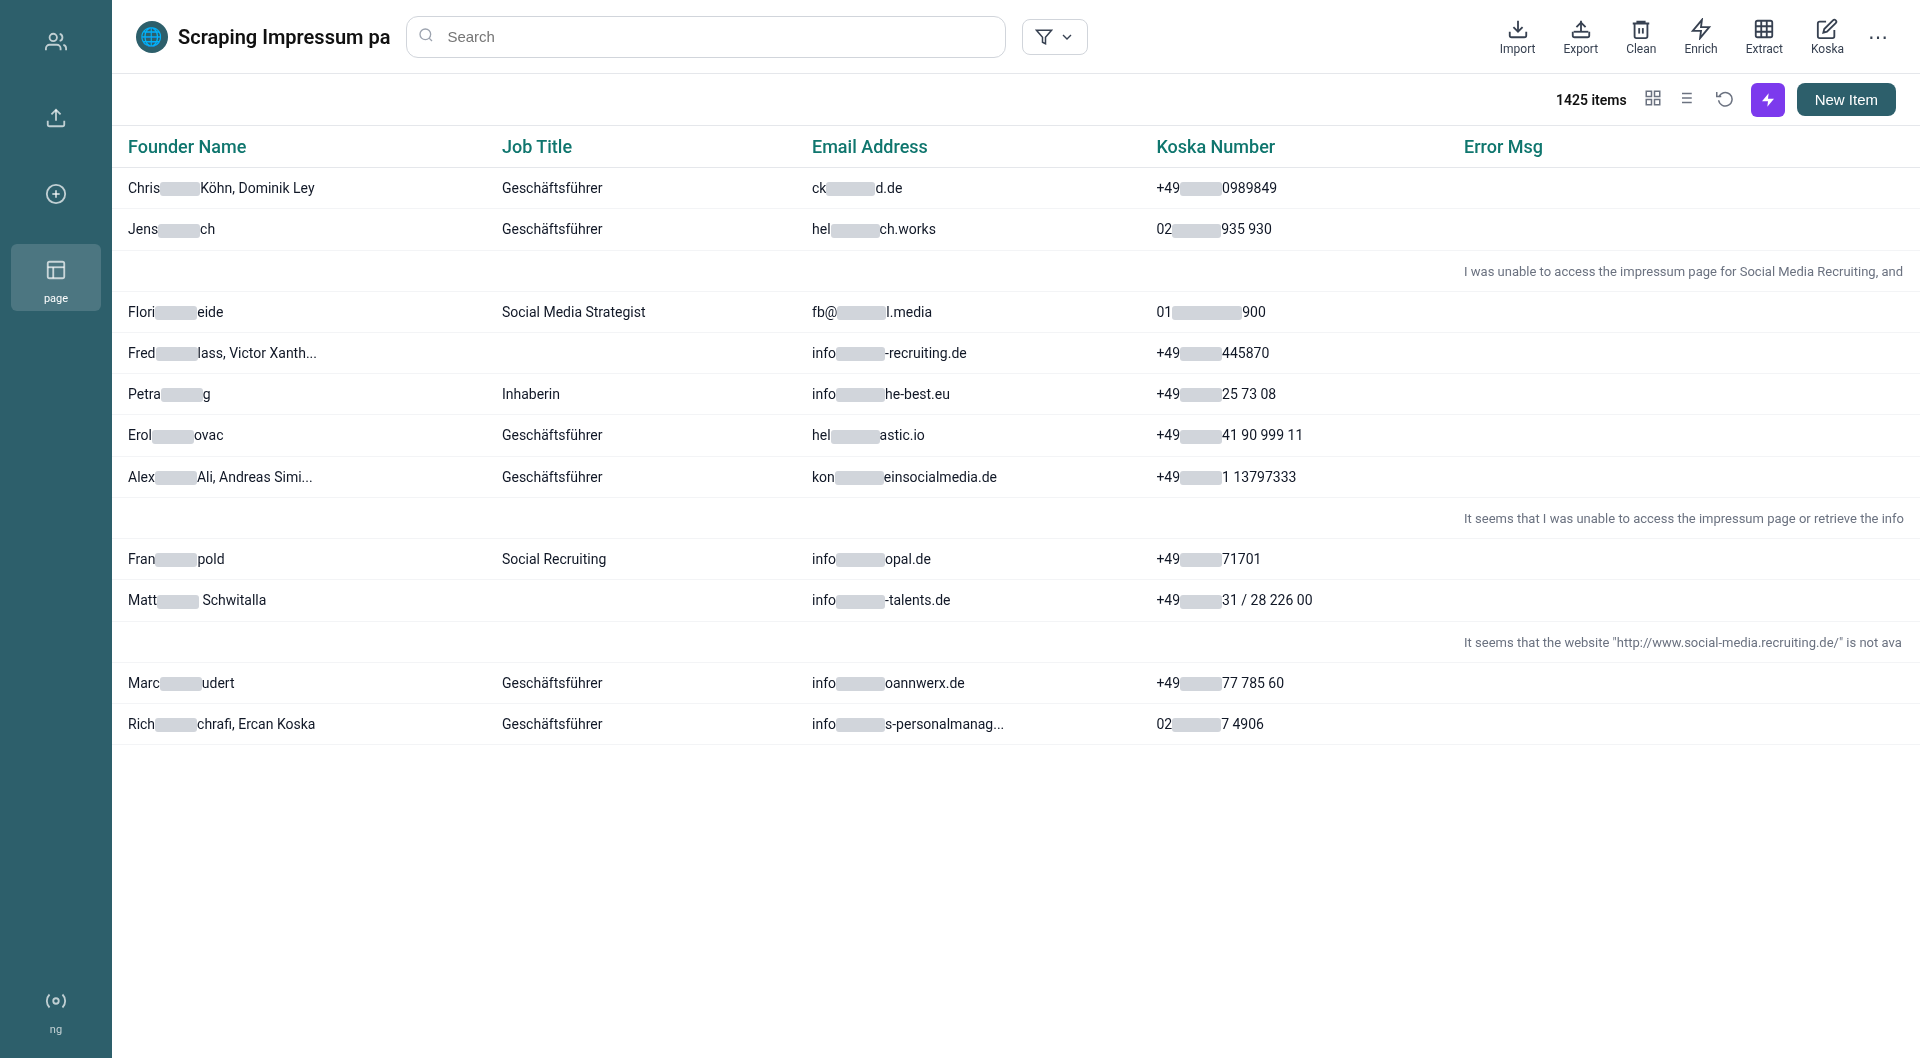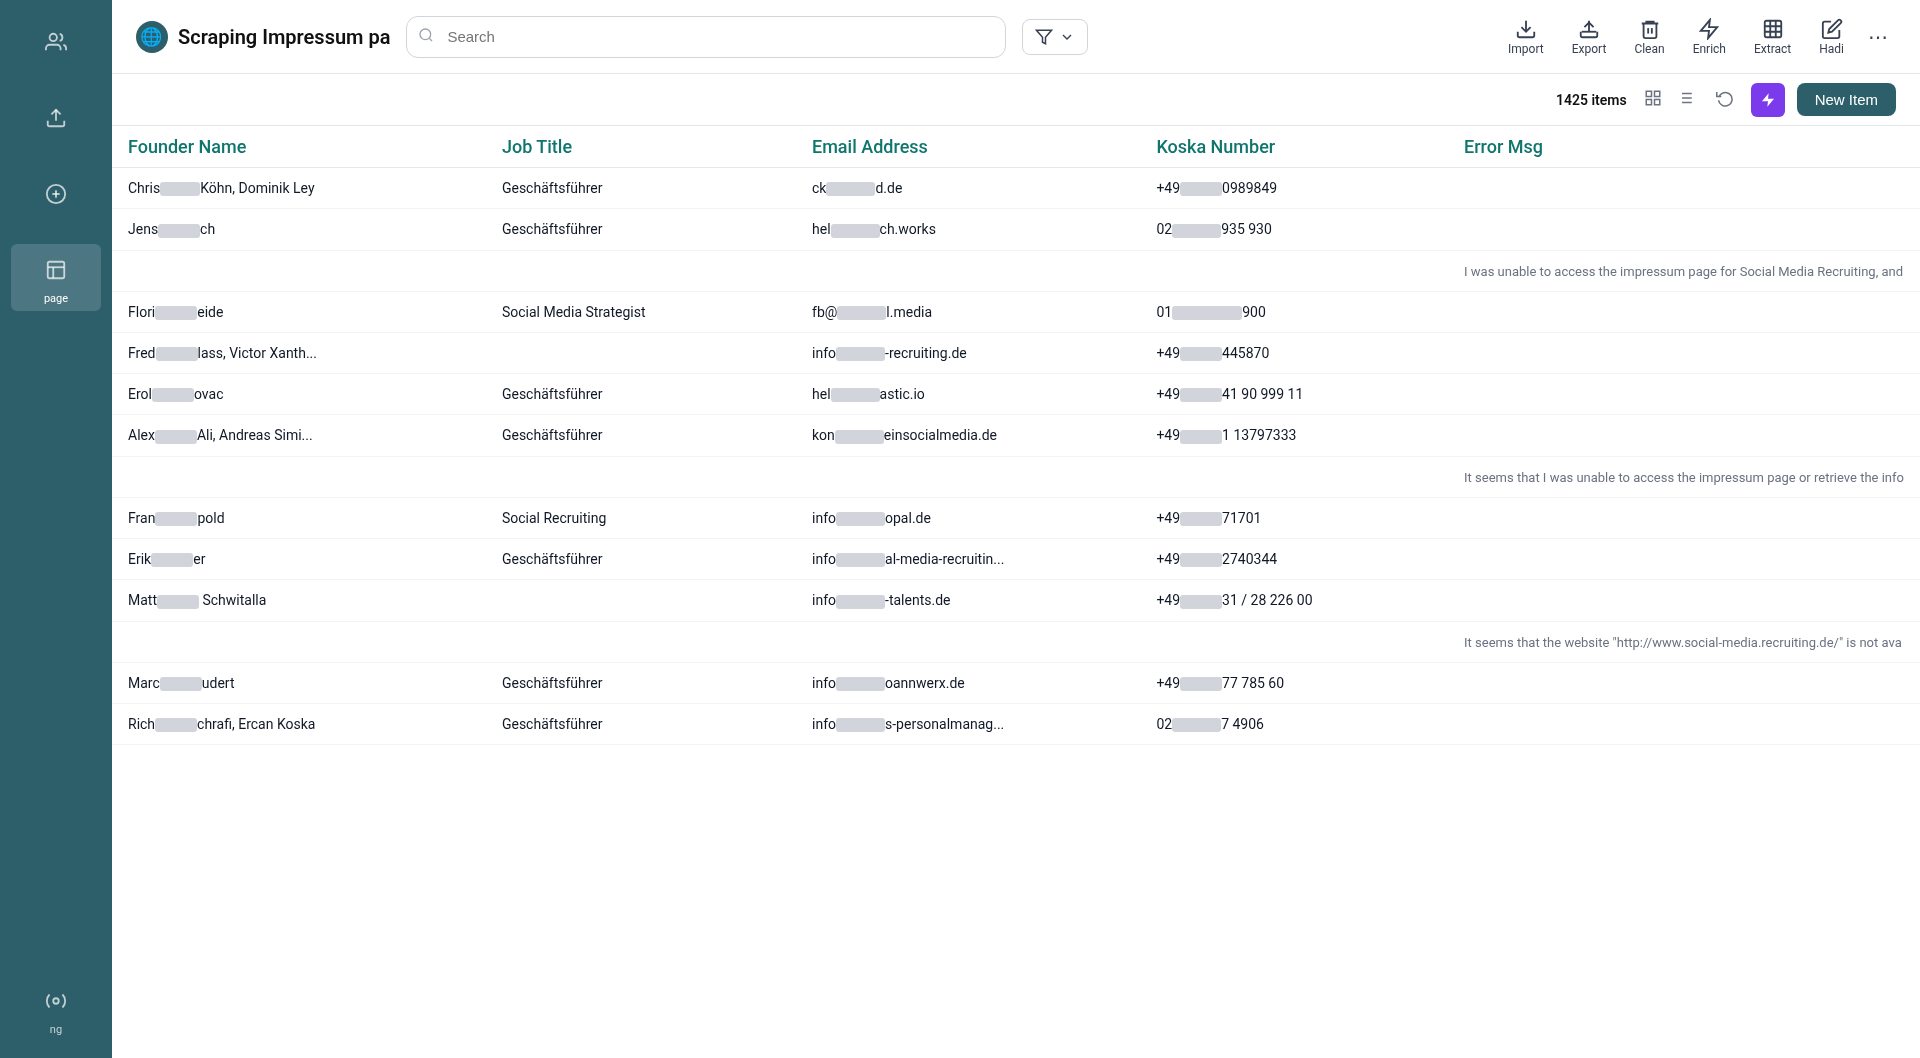--- a/index.html
+++ b/index.html
@@ -359,21 +359,21 @@
           <rect x="3" y="3" width="18" height="18" rx="2"></rect>
           <path d="M9 3v18M15 3v18M3 9h18M3 15h18"></path>
         </svg>
         <span class="toolbar-label">Extract</span>
       </div>
       <div class="toolbar-item">
         <svg width="22" height="22" viewBox="0 0 24 24" fill="none" stroke="currentColor" stroke-width="2">
           <path d="M11 4H4a2 2 0 0 0-2 2v14a2 2 0 0 0 2 2h14a2 2 0 0 0 2-2v-7"></path>
           <path d="M18.5 2.5a2.121 2.121 0 0 1 3 3L12 15l-4 1 1-4 9.5-9.5z"></path>
         </svg>
-        <span class="toolbar-label">Hadi</span>
+        <span class="toolbar-label">Koska</span>
       </div>
       <div class="toolbar-more">⋯</div>
     </div>
   </div>
 
   <div class="action-bar">
     <span class="items-count">1425 items</span>
     <div class="view-icons">
       <div class="view-icon-btn">
         <svg width="18" height="18" viewBox="0 0 24 24" fill="none" stroke="currentColor" stroke-width="2">
@@ -448,20 +448,27 @@
       <td class="col-error"></td>
     </tr>
           <tr>
       <td class="col-founder">Fred<span class="blurred-span" style="width:42px">&nbsp;</span>lass, Victor Xanth...</td>
       <td class="col-job"></td>
       <td class="col-email">info<span class="blurred-span" style="width:49px">&nbsp;</span>-recruiting.de</td>
       <td class="col-phone">+49<span class="blurred-span" style="width:42px">&nbsp;</span>445870</td>
       <td class="col-error"></td>
     </tr>
           <tr>
+      <td class="col-founder">Petra<span class="blurred-span" style="width:42px">&nbsp;</span>g</td>
+      <td class="col-job">Inhaberin</td>
+      <td class="col-email">info<span class="blurred-span" style="width:49px">&nbsp;</span>he-best.eu</td>
+      <td class="col-phone">+49<span class="blurred-span" style="width:42px">&nbsp;</span>25 73 08</td>
+      <td class="col-error"></td>
+    </tr>
+          <tr>
       <td class="col-founder">Erol<span class="blurred-span" style="width:42px">&nbsp;</span>ovac</td>
       <td class="col-job">Geschäftsführer</td>
       <td class="col-email">hel<span class="blurred-span" style="width:49px">&nbsp;</span>astic.io</td>
       <td class="col-phone">+49<span class="blurred-span" style="width:42px">&nbsp;</span>41 90 999 11</td>
       <td class="col-error"></td>
     </tr>
           <tr>
       <td class="col-founder">Alex<span class="blurred-span" style="width:42px">&nbsp;</span>Ali, Andreas Simi...</td>
       <td class="col-job">Geschäftsführer</td>
       <td class="col-email">kon<span class="blurred-span" style="width:49px">&nbsp;</span>einsocialmedia.de</td>
@@ -475,27 +482,20 @@
       </td>
     </tr>
           <tr>
       <td class="col-founder">Fran<span class="blurred-span" style="width:42px">&nbsp;</span>pold</td>
       <td class="col-job">Social Recruiting</td>
       <td class="col-email">info<span class="blurred-span" style="width:49px">&nbsp;</span>opal.de</td>
       <td class="col-phone">+49<span class="blurred-span" style="width:42px">&nbsp;</span>71701</td>
       <td class="col-error"></td>
     </tr>
           <tr>
-      <td class="col-founder">Erik<span class="blurred-span" style="width:42px">&nbsp;</span>er</td>
-      <td class="col-job">Geschäftsführer</td>
-      <td class="col-email">info<span class="blurred-span" style="width:49px">&nbsp;</span>al-media-recruitin...</td>
-      <td class="col-phone">+49<span class="blurred-span" style="width:42px">&nbsp;</span>2740344</td>
-      <td class="col-error"></td>
-    </tr>
-          <tr>
       <td class="col-founder">Matt<span class="blurred-span" style="width:42px">&nbsp;</span> Schwitalla</td>
       <td class="col-job"></td>
       <td class="col-email">info<span class="blurred-span" style="width:49px">&nbsp;</span>-talents.de</td>
       <td class="col-phone">+49<span class="blurred-span" style="width:42px">&nbsp;</span>31 / 28 226 00</td>
       <td class="col-error"></td>
     </tr>
           <tr>
       <td colspan="4"></td>
       <td>
         <span class="error-msg">It seems that the website "http://www.social-media.recruiting.de/" is not ava</span>

